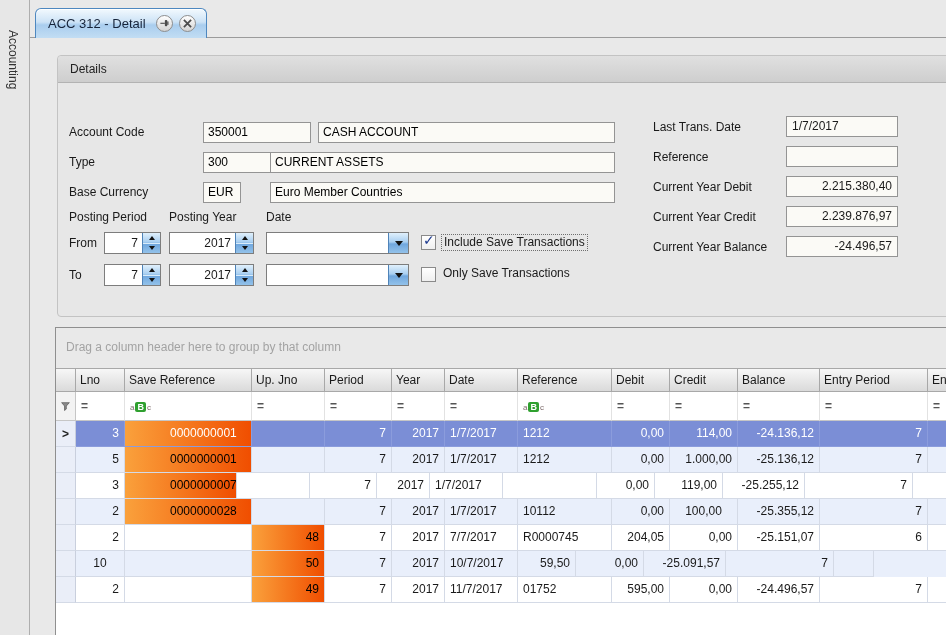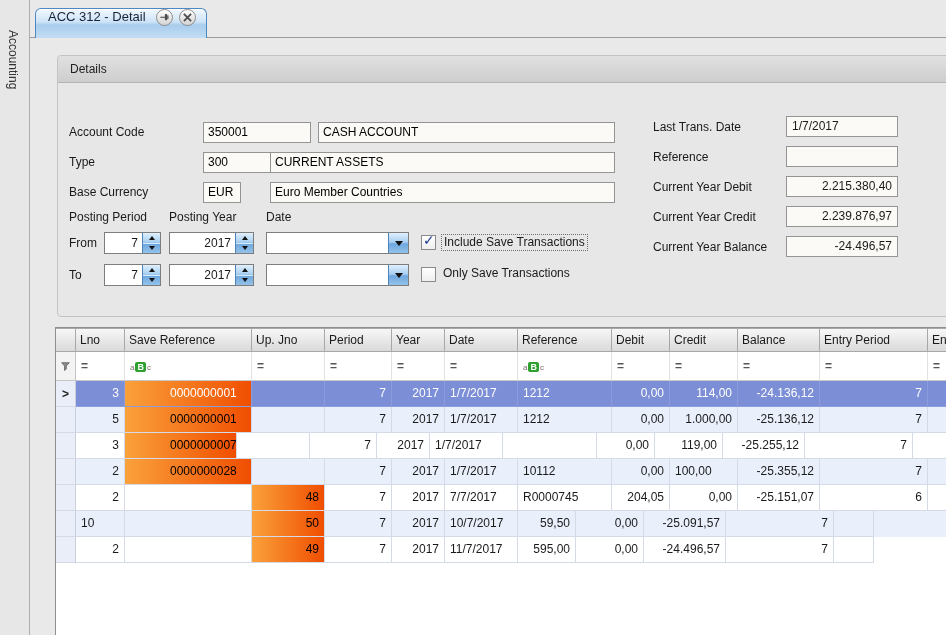--- a/index.html
+++ b/index.html
@@ -10,21 +10,21 @@
     background:#e9e9e9; position:relative;
   }
   
   .side-strip { position:absolute; left:0; top:0; width:30px; height:635px;
     background:#e7e7e7; border-right:1px solid #aeaeae; }
   .side-tab { position:absolute; top:30px; left:6px;
     writing-mode:vertical-rl; font-size:12px; color:#333; }
   
   .tabbar-line { position:absolute; left:30px; top:37px; right:0; height:1px; background:#9b9b9b; }
   .doc-tab { position:absolute; left:35px; top:8px; height:30px;
-    display:flex; gap:6px; padding:0 10px 0 12px;
+    display:flex; align-items:center; gap:6px; padding:0 10px 0 12px;
     background:linear-gradient(180deg,#f2f9fe 0%, #cde3f6 45%, #a9cdee 55%, #c2ddf3 100%);
     border:1px solid #4e88c0; border-bottom:none; border-radius:6px 6px 0 0;
     box-shadow:inset 0 1px 0 #ffffff; z-index:3; }
   .doc-tab .title { font-size:13px; color:#16243a; padding-right:4px; }
   .tab-btn { width:17px; height:17px; border-radius:50%;
     background:linear-gradient(#ffffff,#d3d3d3); border:1px solid #8d8d8d;
     display:flex; align-items:center; justify-content:center; color:#4c4c4c; }
   
   .groupbox { position:absolute; left:57px; top:55px; right:-6px; height:262px;
     background:#e7e7e7; border:1px solid #c3c3c3; border-radius:4px 0 0 4px; }
@@ -223,20 +223,21 @@
         </div>
         <div class="sum-row">
           <div class="sum-label">Current Year Balance</div>
           <div class="sum-box" style="text-align: right;">-24.496,57</div>
         </div>
       </div>
   </div>
 </div>
 
 <div class="grid">
+  <div class="group-panel">Drag a column header here to group by that column</div>
   <div class="g-header">
     <div class="gh-ind"></div>
   <div class="gh-cell" style="width: 49px;">Lno</div>
       <div class="gh-cell" style="width: 127px;">Save Reference</div>
       <div class="gh-cell" style="width: 73px;">Up. Jno</div>
       <div class="gh-cell" style="width: 67px;">Period</div>
       <div class="gh-cell" style="width: 53px;">Year</div>
       <div class="gh-cell" style="width: 73px;">Date</div>
       <div class="gh-cell" style="width: 94px;">Reference</div>
       <div class="gh-cell" style="width: 58px;">Debit</div>
@@ -337,21 +338,21 @@
       <div class="g-row alt">
         <div class="g-ind"></div>
         <div class="g-cell" style="width: 49px; text-align: right;">2</div>
         <div class="g-cell orange" style="width: 127px; text-align: left;">0000000028</div>
         <div class="g-cell" style="width: 73px; text-align: right;"></div>
         <div class="g-cell" style="width: 67px; text-align: right;">7</div>
         <div class="g-cell" style="width: 53px; text-align: right;">2017</div>
         <div class="g-cell" style="width: 73px; text-align: left;">1/7/2017</div>
         <div class="g-cell" style="width: 94px; text-align: left;">10112</div>
         <div class="g-cell" style="width: 58px; text-align: right;">0,00</div>
-        <div class="g-cell" style="width: 68px; text-align: left;">100,00</div>
+        <div class="g-cell" style="width: 68px; text-align: center;">100,00</div>
         <div class="g-cell" style="width: 82px; text-align: right;">-25.355,12</div>
         <div class="g-cell" style="width: 108px; text-align: right;">7</div>
         <div class="g-cell" style="width: 40px; text-align: left;"></div>
       </div>
       <div class="g-row ">
         <div class="g-ind"></div>
         <div class="g-cell" style="width: 49px; text-align: right;">2</div>
         <div class="g-cell" style="width: 127px; text-align: left;"></div>
         <div class="g-cell orange" style="width: 73px; text-align: right;">48</div>
         <div class="g-cell" style="width: 67px; text-align: right;">7</div>
@@ -359,40 +360,41 @@
         <div class="g-cell" style="width: 73px; text-align: left;">7/7/2017</div>
         <div class="g-cell" style="width: 94px; text-align: left;">R0000745</div>
         <div class="g-cell" style="width: 58px; text-align: right;">204,05</div>
         <div class="g-cell" style="width: 68px; text-align: right;">0,00</div>
         <div class="g-cell" style="width: 82px; text-align: right;">-25.151,07</div>
         <div class="g-cell" style="width: 108px; text-align: right;">6</div>
         <div class="g-cell" style="width: 40px; text-align: left;"></div>
       </div>
       <div class="g-row alt">
         <div class="g-ind"></div>
-        <div class="g-cell" style="width: 49px; text-align: left;">10</div>
+        <div class="g-cell" style="width: 49px; text-align: center;">10</div>
         <div class="g-cell" style="width: 127px; text-align: left;"></div>
         <div class="g-cell orange" style="width: 73px; text-align: right;">50</div>
         <div class="g-cell" style="width: 67px; text-align: right;">7</div>
         <div class="g-cell" style="width: 53px; text-align: right;">2017</div>
         <div class="g-cell" style="width: 73px; text-align: left;">10/7/2017</div>
         <div class="g-cell" style="width: 58px; text-align: right;">59,50</div>
         <div class="g-cell" style="width: 68px; text-align: right;">0,00</div>
         <div class="g-cell" style="width: 82px; text-align: right;">-25.091,57</div>
         <div class="g-cell" style="width: 108px; text-align: right;">7</div>
         <div class="g-cell" style="width: 40px; text-align: left;"></div>
       </div>
       <div class="g-row ">
         <div class="g-ind"></div>
         <div class="g-cell" style="width: 49px; text-align: right;">2</div>
         <div class="g-cell" style="width: 127px; text-align: left;"></div>
         <div class="g-cell orange" style="width: 73px; text-align: right;">49</div>
         <div class="g-cell" style="width: 67px; text-align: right;">7</div>
         <div class="g-cell" style="width: 53px; text-align: right;">2017</div>
         <div class="g-cell" style="width: 73px; text-align: left;">11/7/2017</div>
+        <div class="g-cell" style="width: 94px; text-align: left;">01752</div>
         <div class="g-cell" style="width: 58px; text-align: right;">595,00</div>
         <div class="g-cell" style="width: 68px; text-align: right;">0,00</div>
         <div class="g-cell" style="width: 82px; text-align: right;">-24.496,57</div>
         <div class="g-cell" style="width: 108px; text-align: right;">7</div>
         <div class="g-cell" style="width: 40px; text-align: left;"></div>
       </div>
     </div>
 </div>
 
 </body></html>

